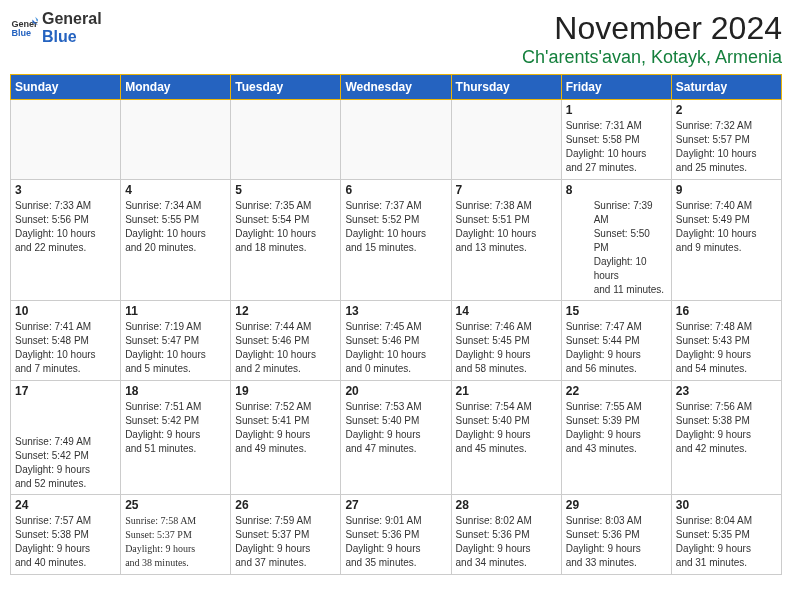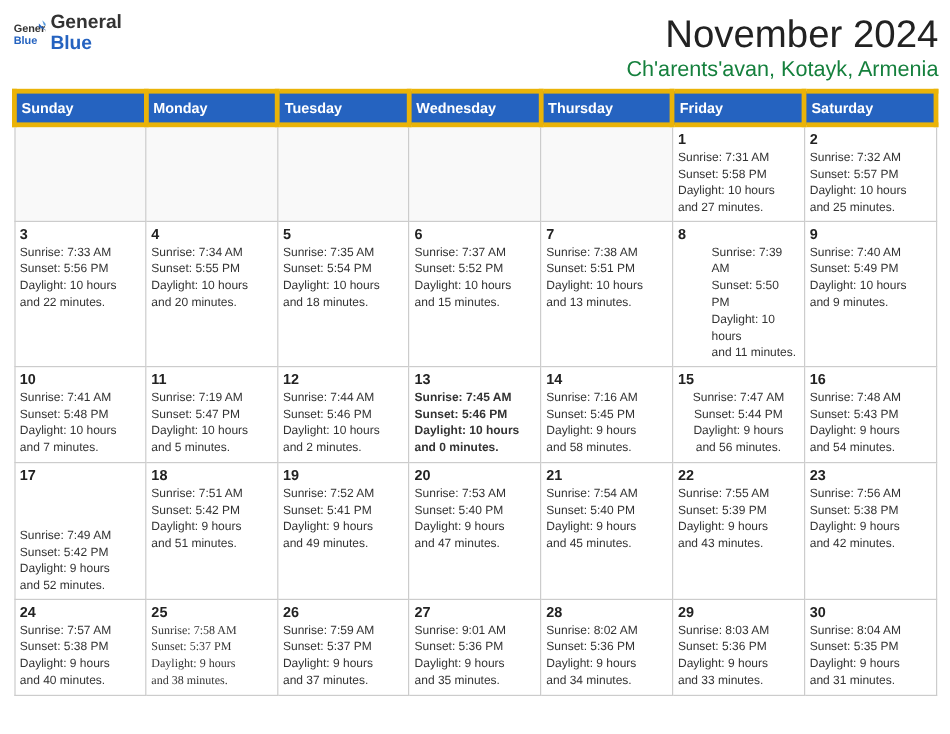--- a/index.html
+++ b/index.html
@@ -40,21 +40,21 @@
     .calendar {
       width: 100%;
       border-collapse: collapse;
     }
     .calendar thead th {
       background: #2563c0;
       color: #fff;
       padding: 5px 4px;
       font-size: 12px;
       text-align: left;
-      border: 4px solid #eab308;
+      border: 1px solid #eab308;
     }
     .calendar tbody td {
       border: 1px solid #ccc;
       vertical-align: top;
       padding: 3px 4px;
       font-size: 10px;
       color: #222;
       width: 110px;
       height: 80px;
     }
@@ -199,35 +199,35 @@
         </td>
         <td>
           <span class="day-num">12</span>
           <div class="day-info" style="white-space: pre-wrap;">Sunrise: 7:44 AM
 Sunset: 5:46 PM
 Daylight: 10 hours
 and 2 minutes.</div>
         </td>
         <td>
           <span class="day-num">13</span>
-          <div class="day-info" style="white-space: pre-wrap; font-weight: bold;">Sunrise: 7:45 AM
+          <div class="day-info" style="white-space: pre-wrap;">Sunrise: 7:45 AM
 Sunset: 5:46 PM
 Daylight: 10 hours
 and 0 minutes.</div>
         </td>
         <td>
           <span class="day-num">14</span>
-          <div class="day-info" style="white-space: pre-wrap;">Sunrise: 7:16 AM
+          <div class="day-info" style="white-space: pre-wrap;">Sunrise: 7:46 AM
 Sunset: 5:45 PM
 Daylight: 9 hours
 and 58 minutes.</div>
         </td>
         <td>
           <span class="day-num">15</span>
-          <div class="day-info" style="white-space: pre-wrap; text-align: center;">Sunrise: 7:47 AM
+          <div class="day-info" style="white-space: pre-wrap;">Sunrise: 7:47 AM
 Sunset: 5:44 PM
 Daylight: 9 hours
 and 56 minutes.</div>
         </td>
         <td>
           <span class="day-num">16</span>
           <div class="day-info" style="white-space: pre-wrap;">Sunrise: 7:48 AM
 Sunset: 5:43 PM
 Daylight: 9 hours
 and 54 minutes.</div>

